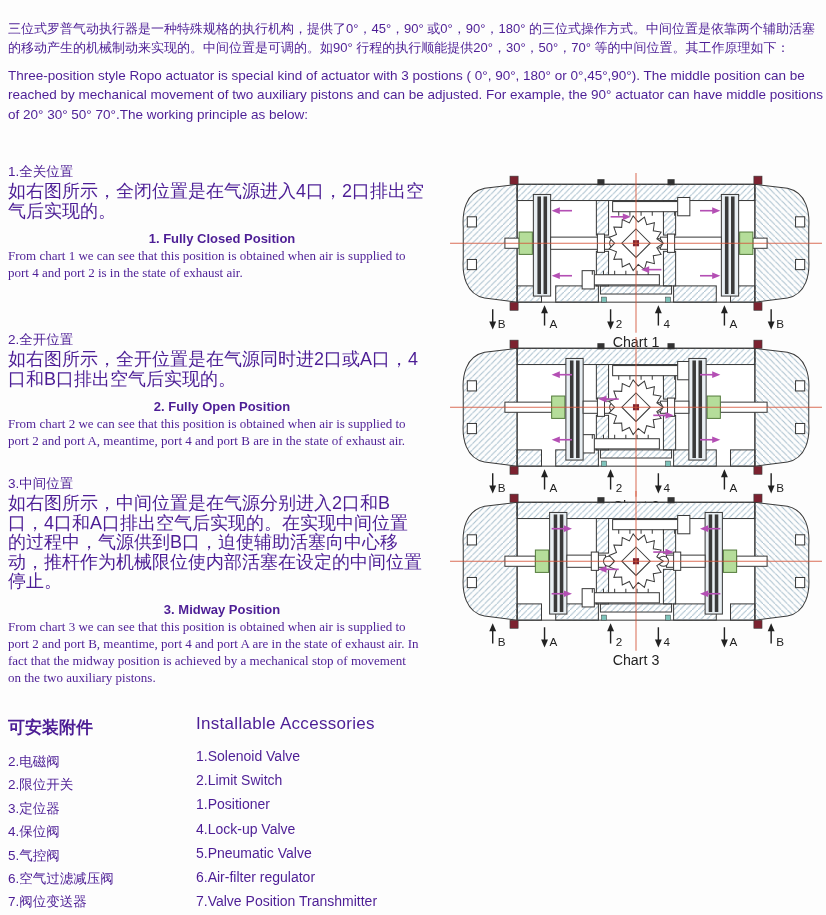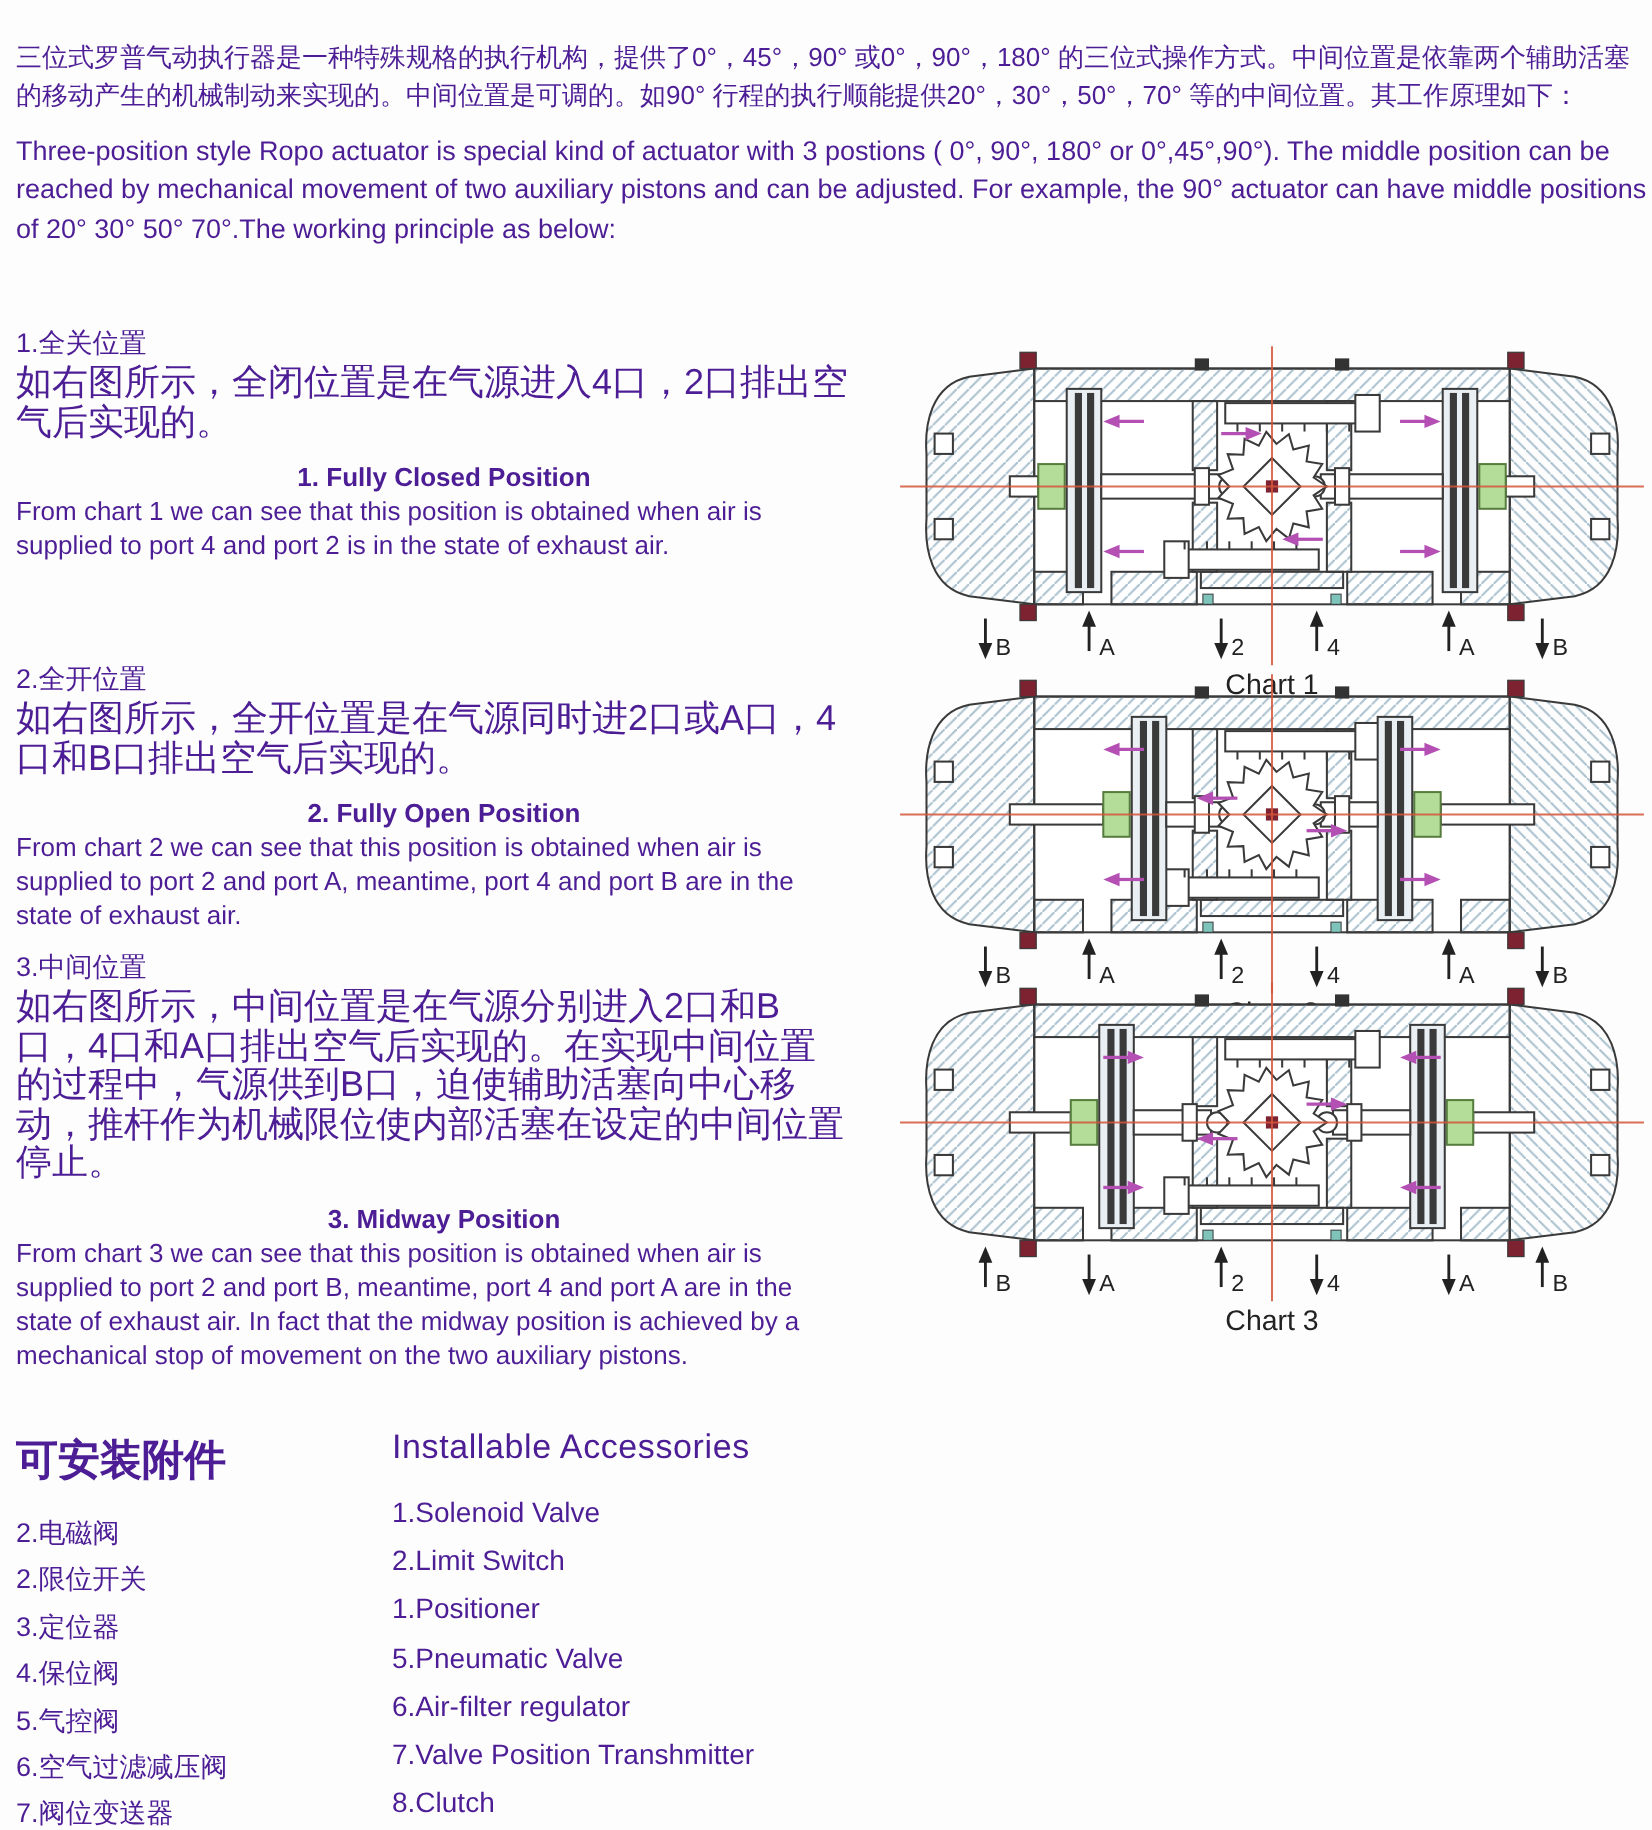--- a/index.html
+++ b/index.html
@@ -6,29 +6,29 @@
   .page{
     position:relative;width:826px;height:915px;background:#fdfdfd;
     font-family:"Liberation Sans",sans-serif;color:#4c1d95;overflow:hidden;
   }
   .intro-zh{position:absolute;left:8px;top:6px;width:814px;font-size:13px;line-height:19px;}
   .intro-en{position:absolute;left:8px;top:52px;width:816px;font-size:13.5px;line-height:19.5px;}
   .section-text{position:absolute;left:8px;width:428px;}
   .zh-title{font-size:13.5px;line-height:20px;margin:0;}
   .zh-body{font-size:18px;line-height:19.5px;margin:0 0 9px 0;width:418px;}
   .en-title{font-size:13px;font-weight:bold;line-height:17px;margin:0;text-align:center;}
-  .en-body{font-size:13px;line-height:17px;margin:0;width:414px;}
+  .en-body{font-size:13px;line-height:17px;margin:0;width:414px;font-family:Liberation Serif, serif;}
   .sec1{top:162px;} .sec2{top:330px;} .sec3{top:474px;}
   .chart-box{position:absolute;left:448px;width:376px;}
   .chart1{top:170px;} .chart2{top:334px;} .chart3{top:488px;}
   .chart-box svg{display:block;}
   svg text{font-family:"Liberation Sans",sans-serif;}
   .acc-zh{position:absolute;left:8px;top:716px;width:180px;}
   .acc-en{position:absolute;left:196px;top:714px;width:260px;}
-  .acc-title-zh{font-size:21px;font-weight:bold;margin:0 0 11px 0;}
+  .acc-title-zh{font-size:17px;font-weight:bold;margin:0 0 11px 0;}
   .acc-title-en{font-size:17px;font-weight:normal;margin:0 0 10px 0;letter-spacing:0.3px;}
   .acc-list{list-style:none;margin:0;padding:0;}
   .acc-zh .acc-list li{font-size:13.5px;line-height:23.4px;}
   .acc-en .acc-list li{font-size:14px;line-height:24.2px;}
 </style>
 </head>
 <body>
 
 <div class="page">
 
@@ -386,20 +386,21 @@
       <li>7.阀位变送器</li>
       <li>8.离合器</li>
     </ul>
   </div>
   <div class="acc-en">
     <h3 class="acc-title-en">Installable  Accessories</h3>
     <ul class="acc-list">
       <li>1.Solenoid Valve</li>
       <li>2.Limit Switch</li>
       <li>1.Positioner</li>
+      <li>4.Lock-up Valve</li>
       <li>5.Pneumatic Valve</li>
       <li>6.Air-filter regulator</li>
       <li>7.Valve Position Transhmitter</li>
       <li>8.Clutch</li>
     </ul>
   </div>
 
 </div>
 
 </body></html>

